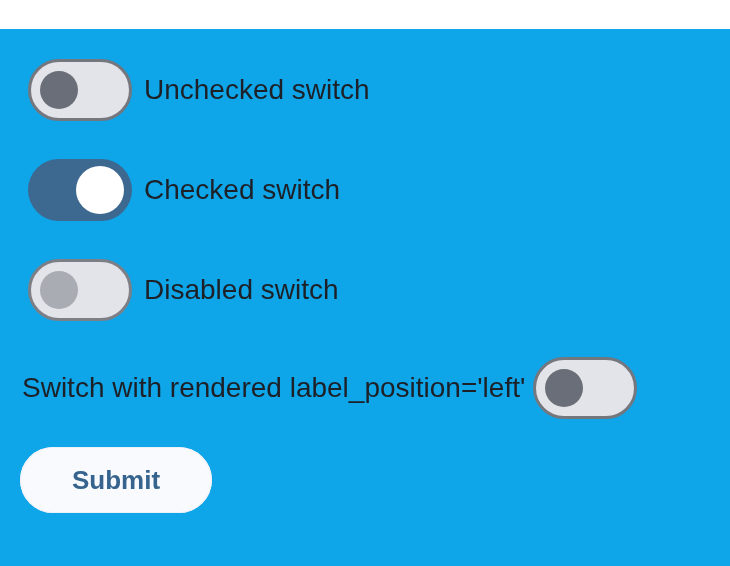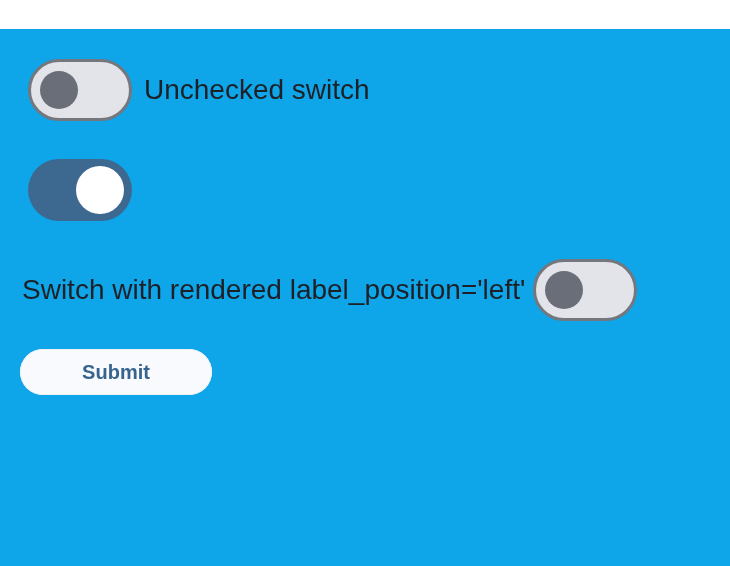--- a/index.html
+++ b/index.html
@@ -84,28 +84,28 @@
     white-space: nowrap;
     cursor: default;
   }
   .submit-btn {
     display: flex;
     align-items: center;
     justify-content: center;
     box-sizing: border-box;
     margin-left: 20px;
     width: 192px;
-    height: 46px;
+    height: 66px;
     border: none;
     border-radius: 33px;
     background: #f9fafd;
     box-shadow: inset 0 0 0 1px #eef0f7;
     color: #36648f;
     font-family: "Liberation Sans", "DejaVu Sans", sans-serif;
-    font-size: 20px;
+    font-size: 26px;
     font-weight: 600;
     cursor: pointer;
   }
 </style>
 </head>
 <body>
 
 <div class="page">
   <div class="form-root">
 
@@ -113,22 +113,29 @@
       <button class="switch off" role="switch" aria-checked="false">
         <span class="knob"></span>
       </button>
       <span class="switch-label">Unchecked switch</span>
     </div>
 
     <div class="switch-row row-2">
       <button class="switch on" role="switch" aria-checked="true">
         <span class="knob"></span>
       </button>
+      <span class="switch-label">Checked switch</span>
     </div>
 
+    <div class="switch-row row-3">
+      <button class="switch disabled" role="switch" aria-checked="false" aria-disabled="true">
+        <span class="knob"></span>
+      </button>
+      <span class="switch-label">Disabled switch</span>
+    </div>
 
     <div class="switch-row row-4">
       <span class="switch-label">Switch with rendered label_position='left'</span>
       <button class="switch off" role="switch" aria-checked="false">
         <span class="knob"></span>
       </button>
     </div>
 
     <button class="submit-btn" type="submit">Submit</button>
 

